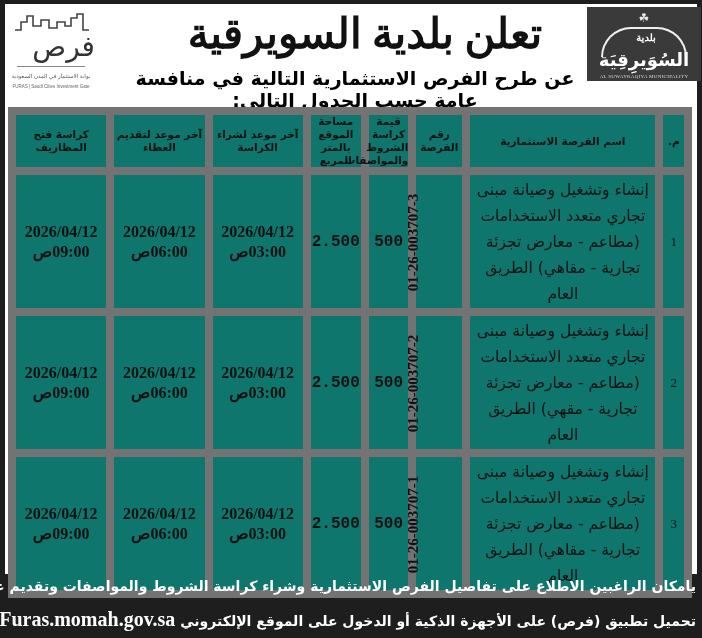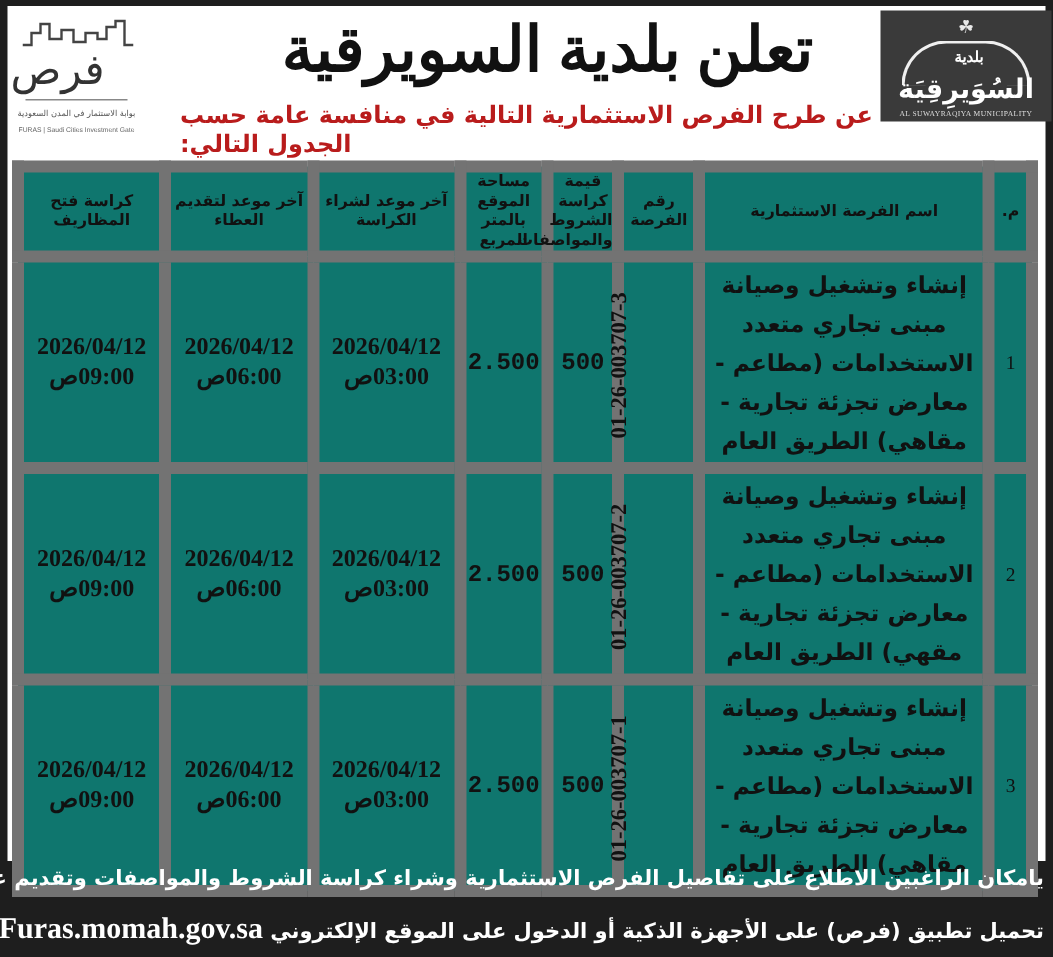--- a/index.html
+++ b/index.html
@@ -39,30 +39,30 @@
     position: absolute; left: 0; right: 0; bottom: 2px; font-size: 5px; letter-spacing: 0.3px;
     font-family: "Liberation Serif", serif; color: #ddd;
   }
 
   .title {
     position: absolute; left: 140px; top: 2px; width: 440px; text-align: center;
     font-size: 42px; font-weight: bold; color: #111; direction: rtl; line-height: 56px;
     font-family: Liberation Serif, serif; letter-spacing: 1px;
   }
   .subtitle {
-    position: absolute; left: 115px; top: 63px; width: 470px; text-align: left;
-    font-size: 16px; font-weight: bold; color: #b91c1c; direction: rtl;
+    position: absolute; left: 115px; top: 63px; width: 470px; text-align: center;
+    font-size: 19px; font-weight: bold; color: #000000; direction: rtl;
   }
 
   .furas-logo {
     position: absolute; left: 2px; top: 2px; width: 88px; height: 88px;
   }
   .furas-logo .skyline { position: absolute; left: 8px; top: 6px; }
   .furas-logo .word {
-    position: absolute; left: 0; right: 0; top: 26px; text-align: left;
+    position: absolute; left: 0; right: 0; top: 26px; text-align: right;
     font-size: 28px; color: #333; direction: rtl; line-height: 30px;
   }
   .furas-logo .line {
     position: absolute; left: 10px; right: 10px; top: 60px; height: 1px; background: #888;
   }
   .furas-logo .tag-ar {
     position: absolute; left: 0; right: 0; top: 67px; font-size: 5.5px; color: #555;
     text-align: center; direction: rtl;
   }
   .furas-logo .tag-en {
@@ -85,21 +85,21 @@
   .col-name { width: 183px; }
   .col-id { width: 51px; }
   .col-price { width: 45px; }
   .col-area { width: 55px; }
   .col-buy { width: 93px; }
   .col-sub { width: 93px; }
   .col-open { width: 93px; }
 
   .cell-no { font-family: "Liberation Serif", serif; font-size: 13px; }
   .cell-name {
-    font-size: 15.5px; font-weight: bold; line-height: 26px; text-align: right;
+    font-size: 15.5px; font-weight: normal; line-height: 26px; text-align: right;
     text-align-last: center; padding: 0 6px; direction: rtl;
   }
   .cell-id .vert {
     display: inline-block; transform: rotate(-90deg); white-space: nowrap;
     font-family: "Liberation Serif", serif; font-weight: bold; font-size: 15px;
   }
   .num {
     font-family: Liberation Mono, monospace; font-weight: bold; font-size: 16px;
   }
   .dt {

